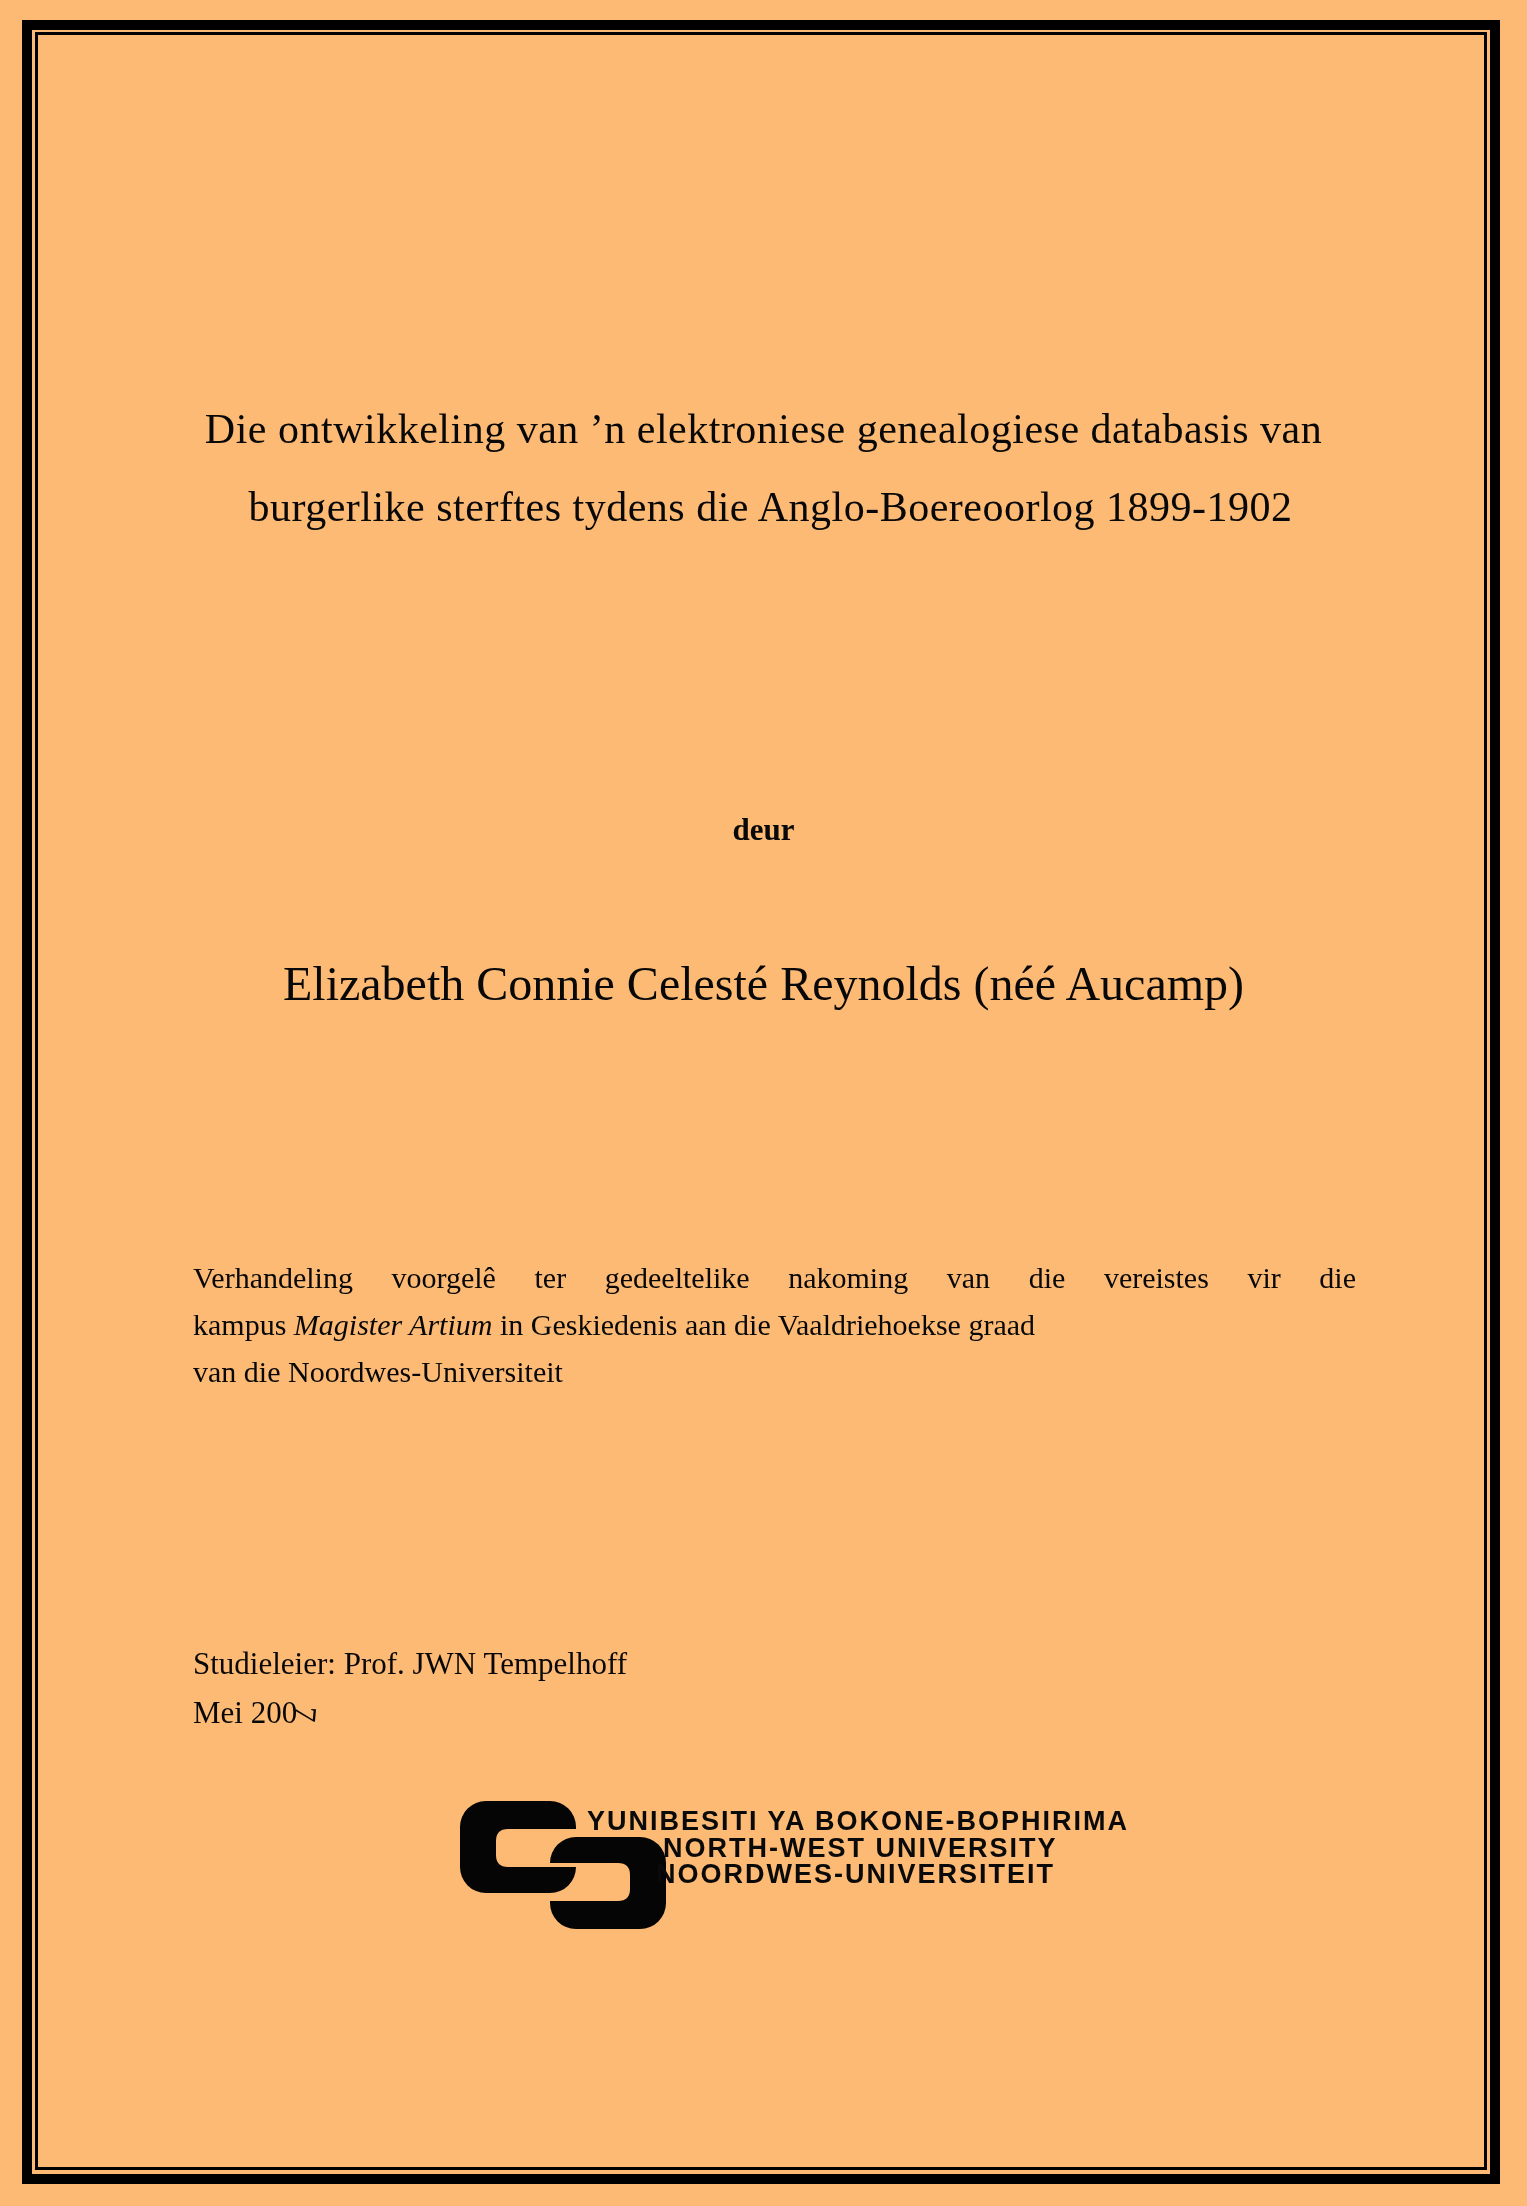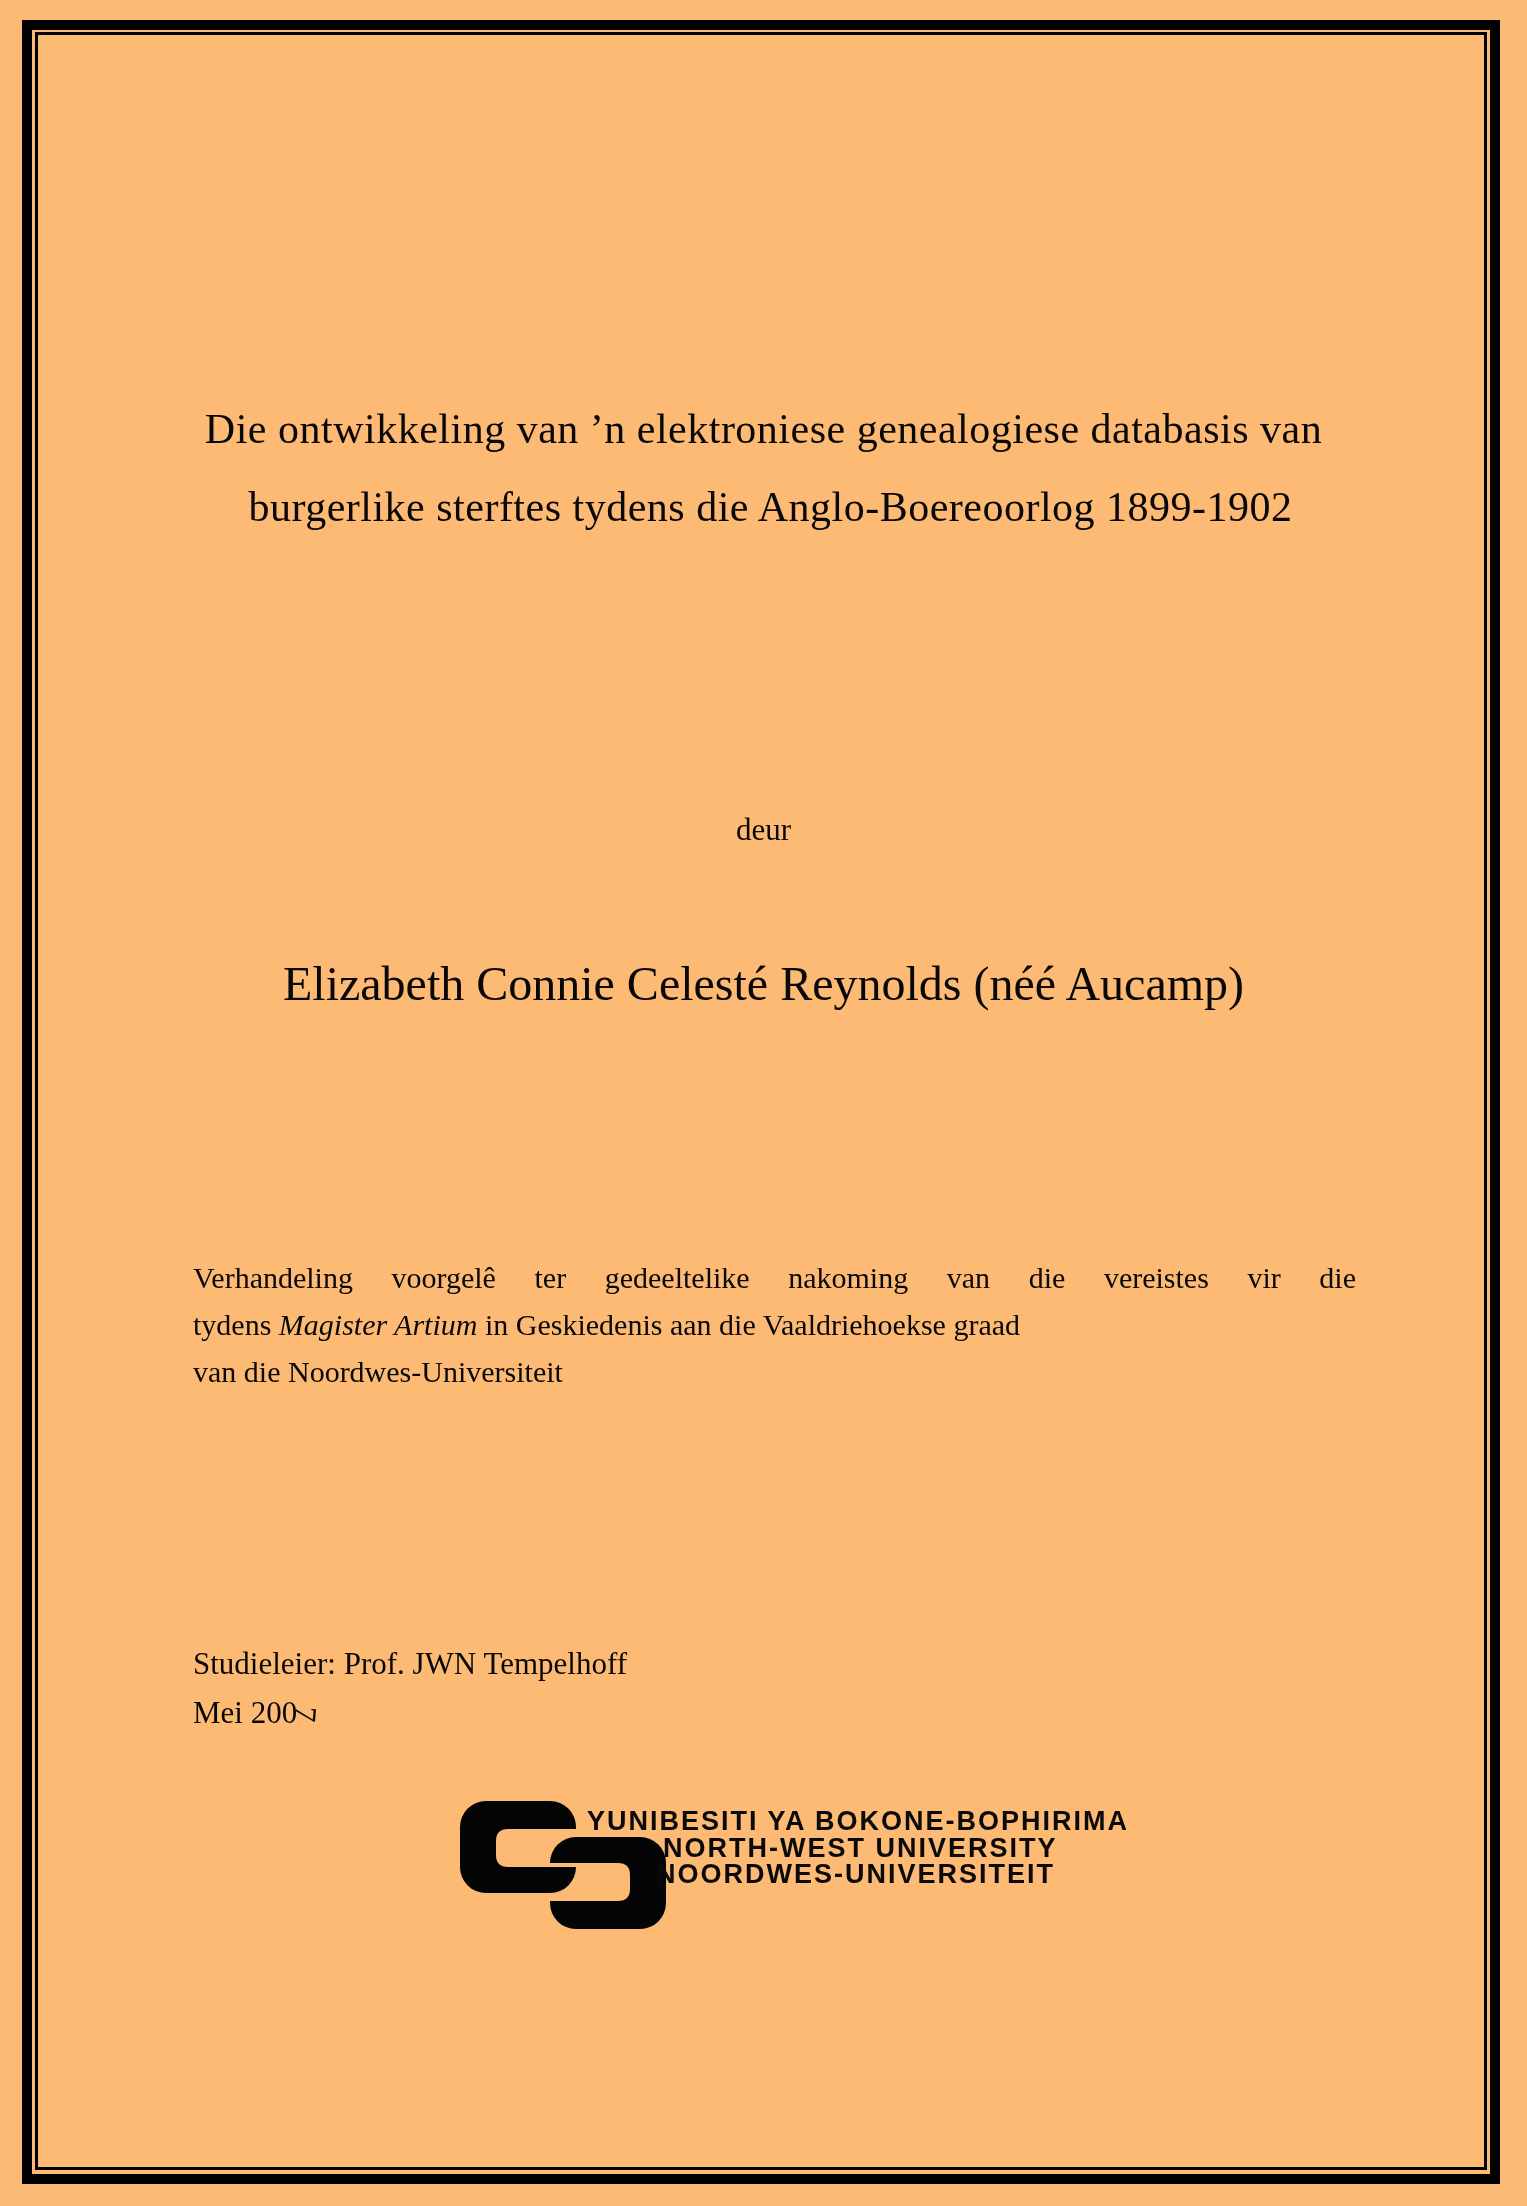--- a/index.html
+++ b/index.html
@@ -67,27 +67,27 @@
 <body>
 
 <div class="page">
 
   <div class="frame-outer"></div>
   <div class="frame-inner"></div>
 
   <div class="tblock centered title-line" style="top:406px;">Die ontwikkeling van ’n elektroniese genealogiese databasis van</div>
   <div class="tblock centered title-line" style="top:484px;padding-left:14px;">burgerlike sterftes tydens die Anglo-Boereoorlog 1899-1902</div>
 
-  <div class="tblock centered byline" style="top:812px;">deur</div>
+  <div class="tblock centered byline" style="top:812px;font-weight:bold;">deur</div>
 
   <div class="tblock centered author" style="top:956px;">Elizabeth Connie Celesté Reynolds (néé Aucamp)</div>
 
   <div class="para">
     <div class="justified">Verhandeling voorgelê ter gedeeltelike nakoming van die vereistes vir die</div>
-    <div class="plain"><span>tydens </span><span class="italic">Magister Artium</span><span> in Geskiedenis aan die Vaaldriehoekse graad</span></div>
+    <div class="plain"><span>kampus </span><span class="italic">Magister Artium</span><span> in Geskiedenis aan die Vaaldriehoekse graad</span></div>
     <div class="plain">van die Noordwes-Universiteit</div>
   </div>
 
   <div class="tblock sup-line" style="left:193px; top:1646px;">Studieleier: Prof. JWN Tempelhoff</div>
   <div class="tblock sup-line" style="left:193px; top:1695px;"><span>Mei 200</span><span class="glyph-7">7</span></div>
 
   <svg class="logo-mark" width="206" height="128" viewBox="0 0 206 128" aria-hidden="true">
     <path fill="#050505" d="M 26 0 H 90 A 26 26 0 0 1 116 26 V 28 H 48 Q 36 28 36 40 V 54 Q 36 66 48 66 H 116 A 26 26 0 0 1 90 92 H 26 A 26 26 0 0 1 0 66 V 26 A 26 26 0 0 1 26 0 Z"></path>
     <path fill="#050505" transform="translate(206,128) rotate(180)" d="M 26 0 H 90 A 26 26 0 0 1 116 26 V 28 H 48 Q 36 28 36 40 V 54 Q 36 66 48 66 H 116 A 26 26 0 0 1 90 92 H 26 A 26 26 0 0 1 0 66 V 26 A 26 26 0 0 1 26 0 Z"></path>
   </svg>

